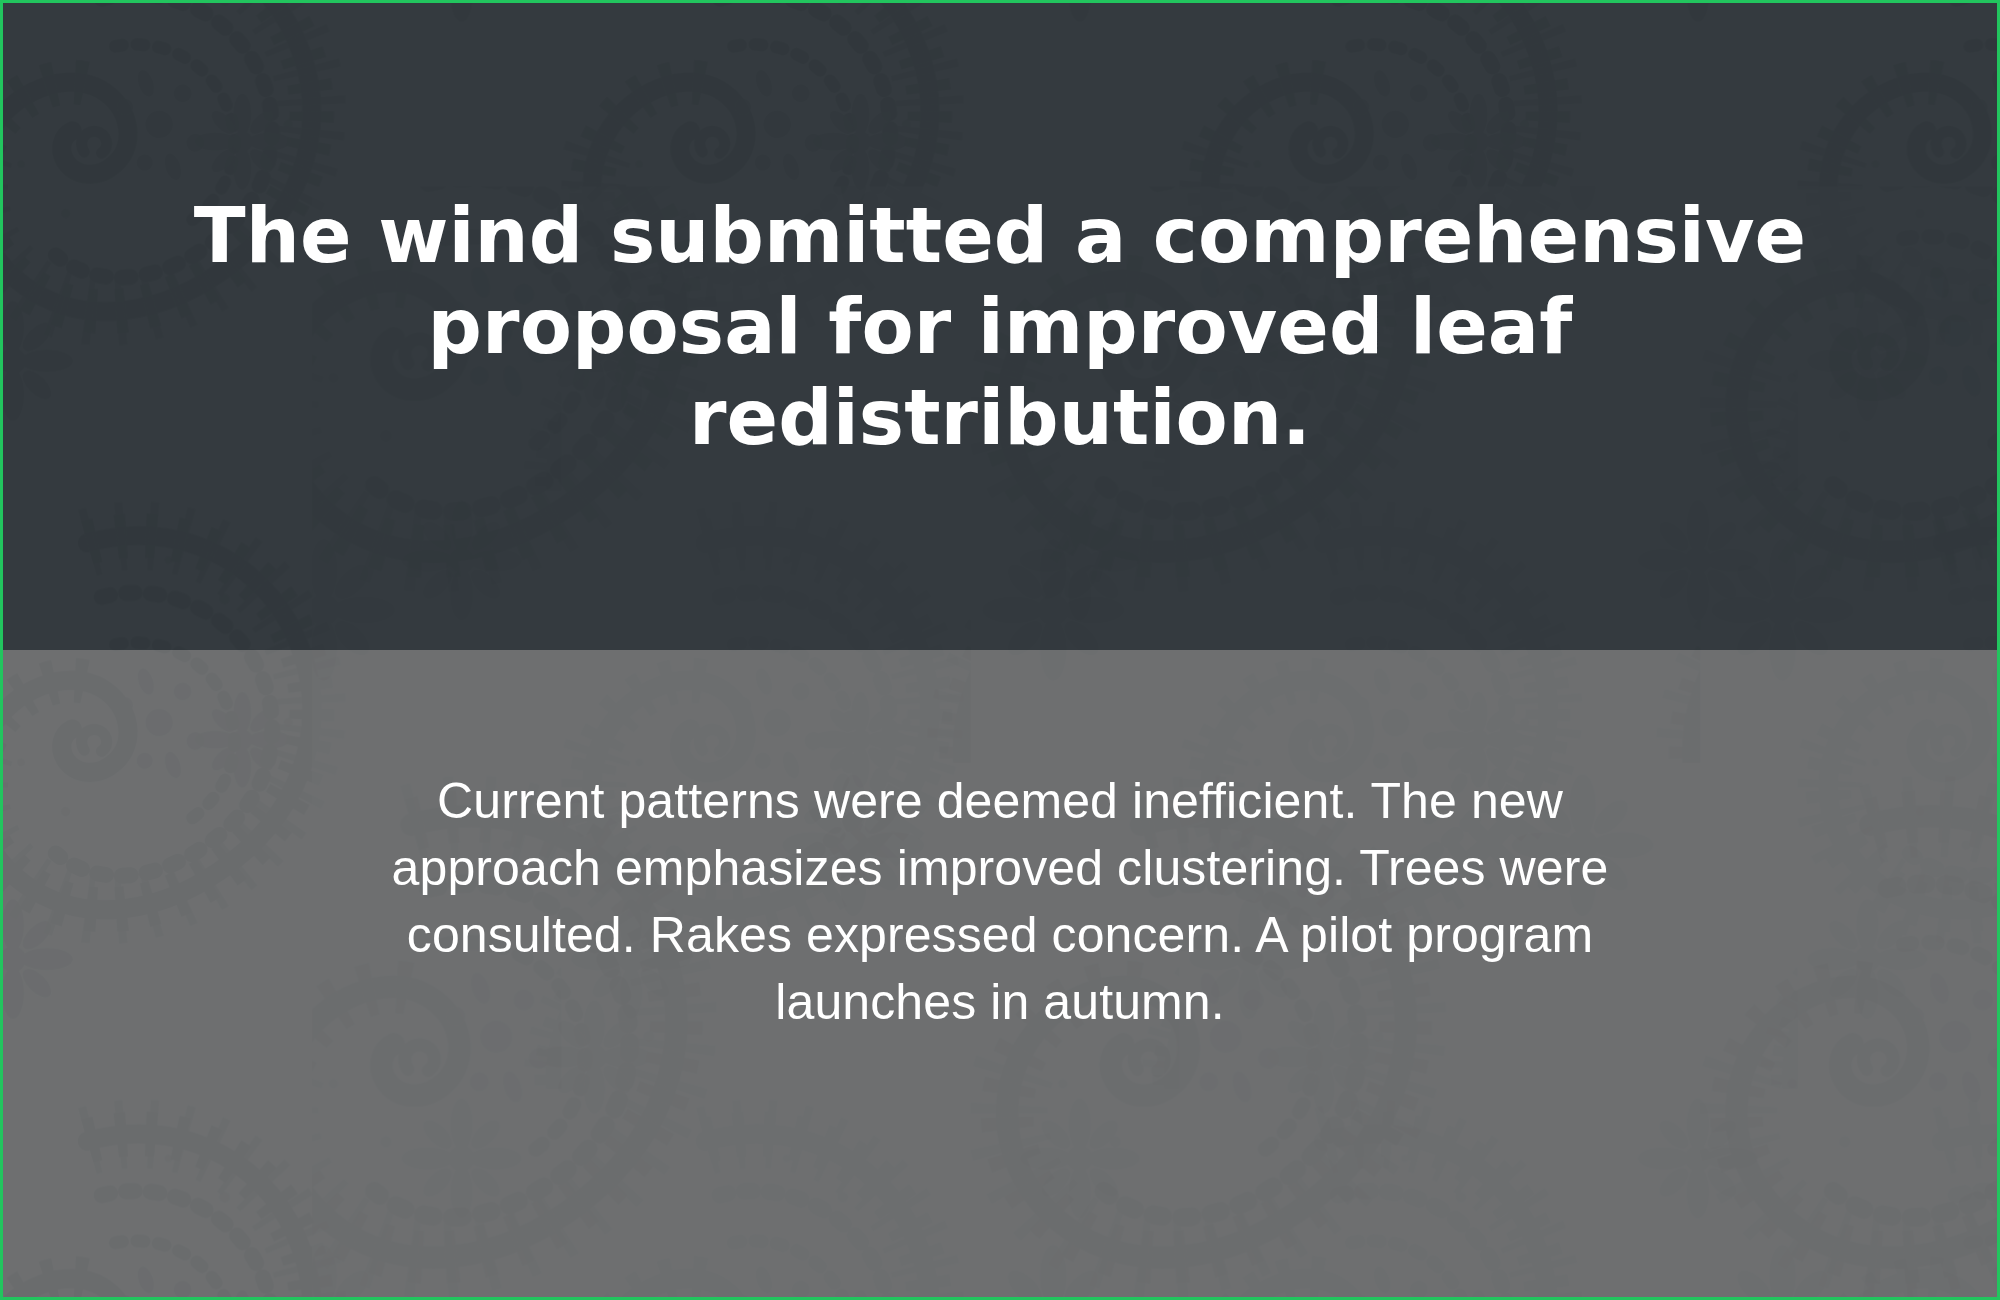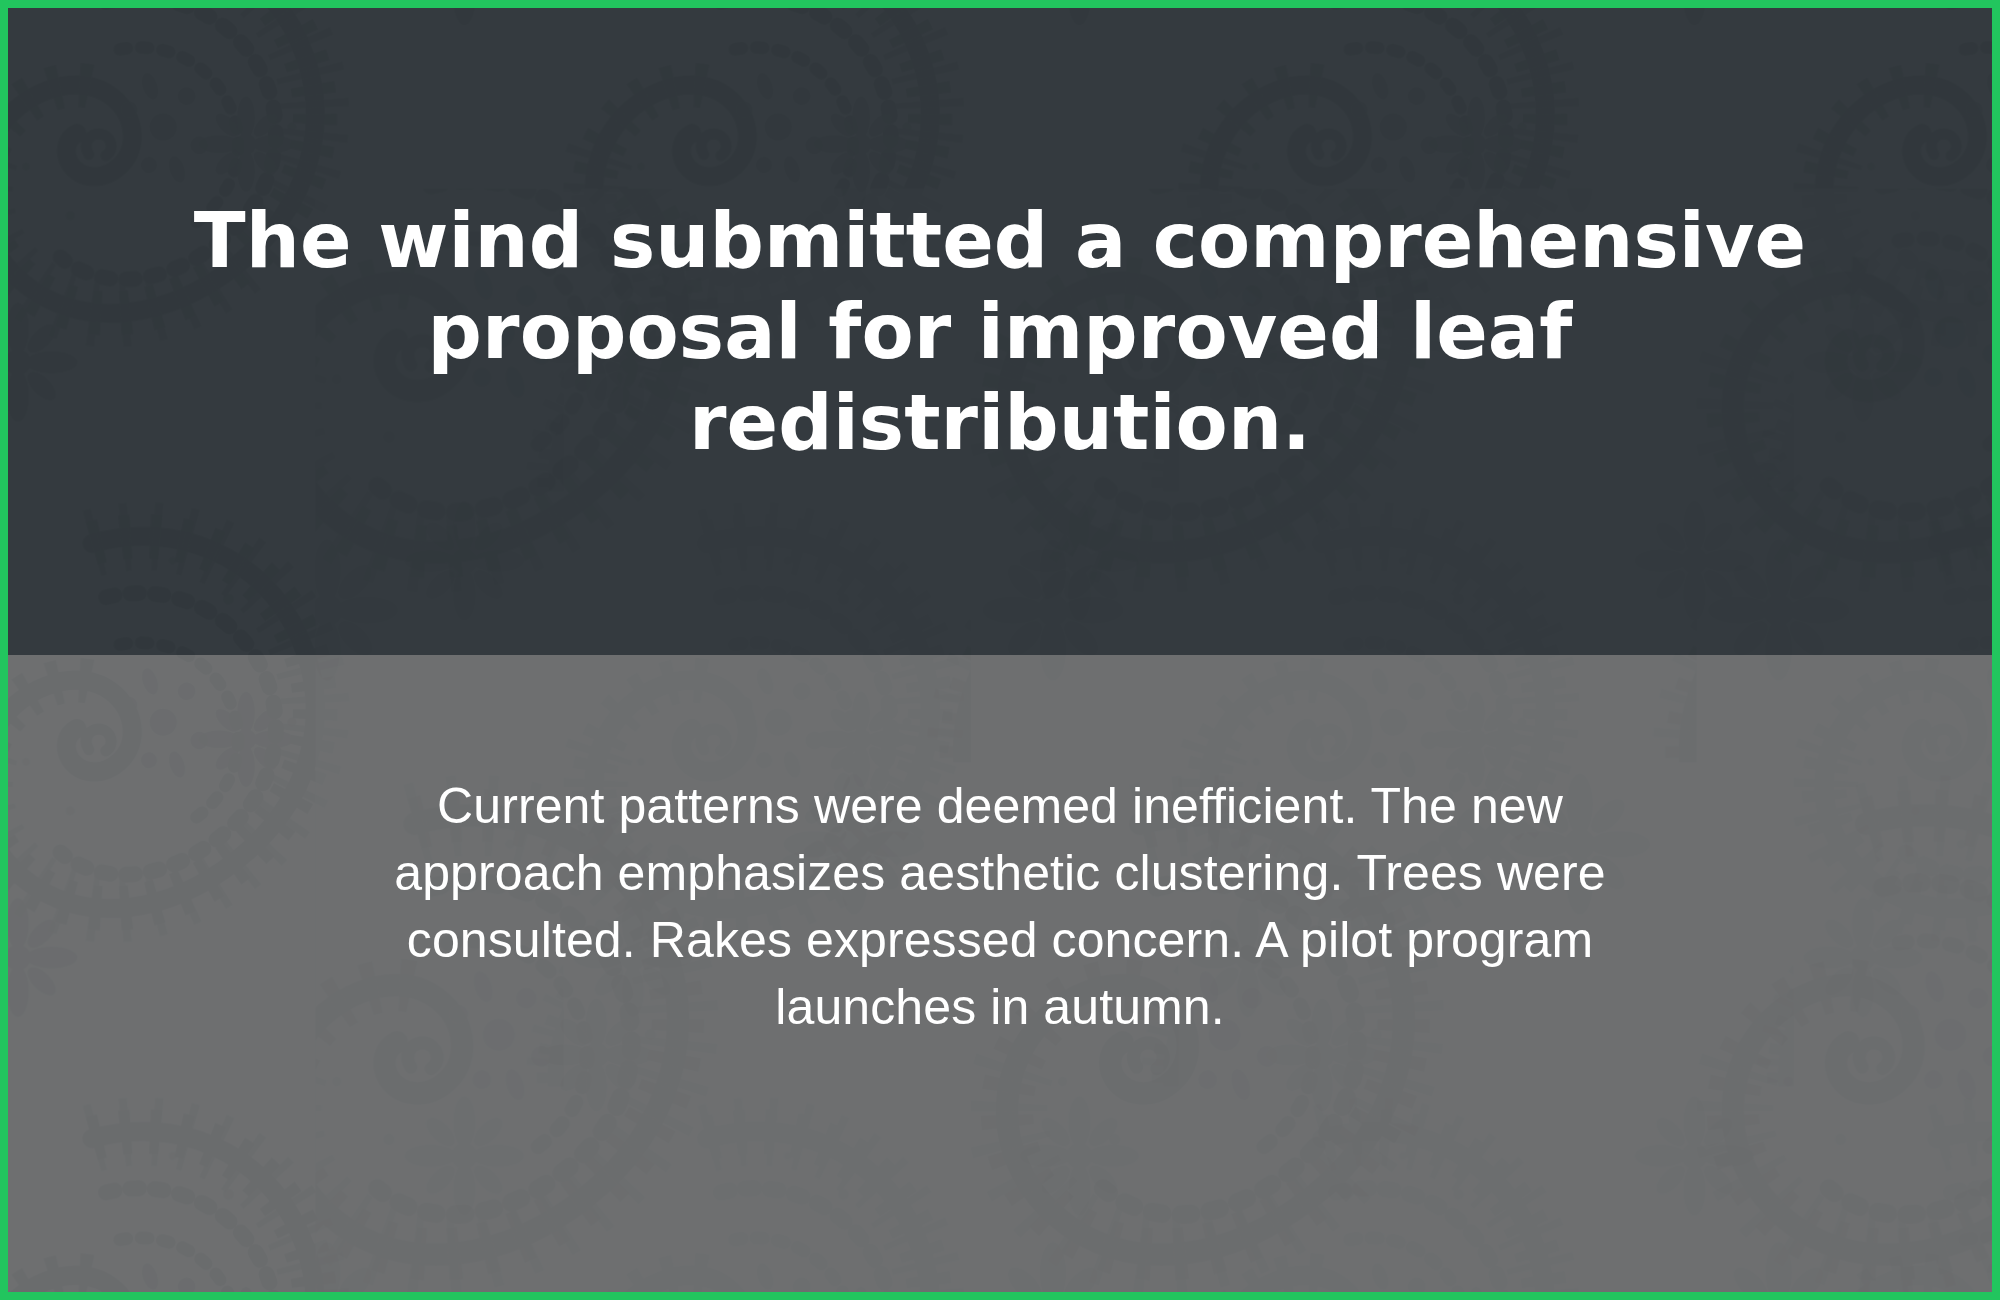--- a/index.html
+++ b/index.html
@@ -10,21 +10,21 @@
     font-family:"DejaVu Sans", sans-serif;
     overflow:hidden;
   }
 
   
   #slide {
     position:relative;
     width:2000px; height:1300px;
     overflow:hidden;
     background:#4a5054;
-    border:8px solid #22c55e;
+    border:3px solid #22c55e;
   }
 
   
   #bg-pattern {
     position:absolute;
     inset:0;
     background-color:#4b5155;
     z-index:0;
   }
   #bg-pattern svg { display:block; width:100%; height:100%; }
@@ -185,17 +185,17 @@
   <div id="band-top"></div>
   <div id="band-bottom"></div>
 
   <div id="content">
 
     <div id="title-area">
       <h1 id="slide-title">The wind submitted a comprehensive proposal for improved leaf redistribution.</h1>
     </div>
 
     <div id="body-area">
-      <p id="slide-body">Current patterns were deemed inefficient. The new approach emphasizes aesthetic clustering. Trees were consulted. Rakes expressed concern. A pilot program launches in autumn.</p>
+      <p id="slide-body">Current patterns were deemed inefficient. The new approach emphasizes improved clustering. Trees were consulted. Rakes expressed concern. A pilot program launches in autumn.</p>
     </div>
 
   </div>
 </div>
 
 </body></html>

